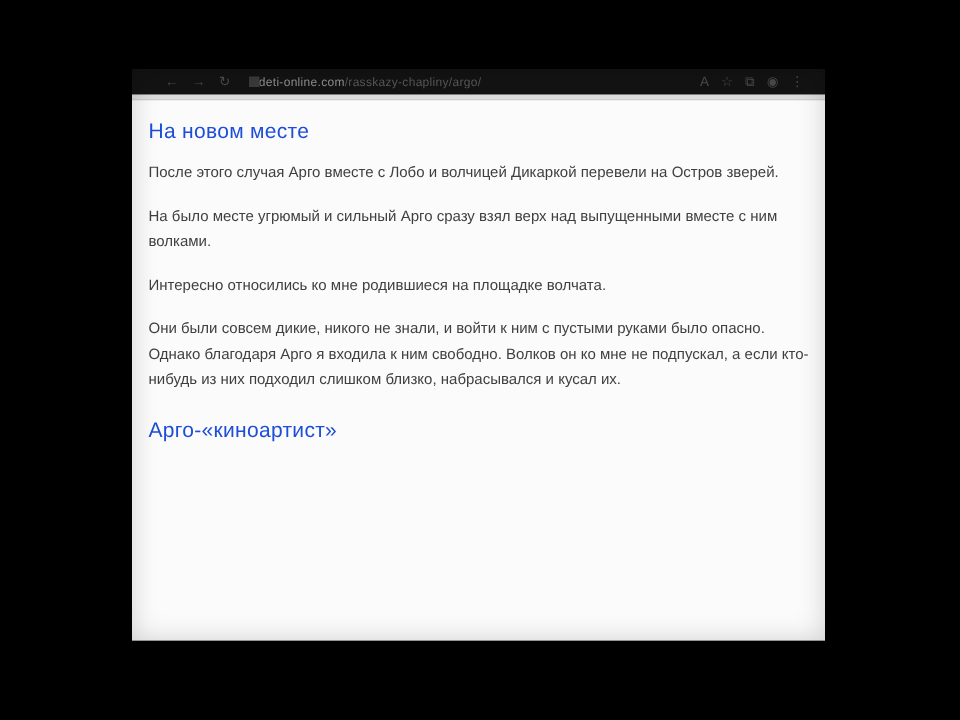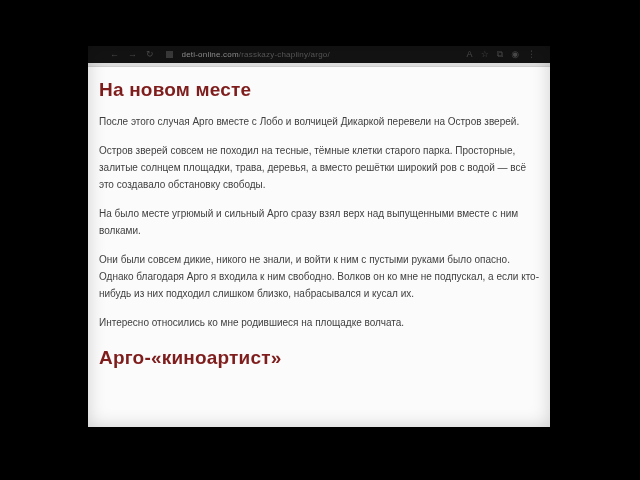--- a/index.html
+++ b/index.html
@@ -51,21 +51,20 @@
     cursor: default;
   }
   .toolbar .favicon {
     width: 7px;
     height: 7px;
     background: #3a3a3a;
     margin-left: 12px;
     flex: 0 0 auto;
   }
   .toolbar .address {
-    margin-left: 9px;
     font-size: 8px;
     letter-spacing: 0.2px;
     overflow: hidden;
   }
   .toolbar .address .domain { color: #8f8f8f; }
   .toolbar .address .path   { color: #585858; }
   .toolbar .right-group {
     position: absolute;
     right: 14px;
     top: 0;
@@ -83,23 +82,23 @@
   .content {
     position: relative;
     height: 360px;
     background: #fbfbfb;
     overflow: hidden;
     padding: 12px 11px 0 11px;
     box-sizing: border-box;
   }
   .content h2 {
     margin: 0 0 0 0;
-    font-size: 19px;
-    font-weight: bold;
-    color: #7f1d1d;
+    font-size: 14px;
+    font-weight: normal;
+    color: #1d4ed8;
     letter-spacing: 0.2px;
   }
   .content h2.second { margin-top: 16px; }
   .content p {
     margin: 12px 0 0 0;
     font-size: 10px;
     line-height: 17px;
     color: #3f3f3f;
   }
   
@@ -135,24 +134,23 @@
         <span class="tb-icon">⋮</span>
       </div>
     </div>
     <div class="toolbar-edge"></div>
 
     <div class="content">
 
       <h2>На новом месте</h2>
 
       <p>После этого случая Арго вместе с Лобо и волчицей Дикаркой перевели на Остров зверей.</p>
-      <p>Остров зверей совсем не походил на тесные, тёмные клетки старого парка. Просторные, залитые солнцем площадки, трава, деревья, а вместо решётки широкий ров с водой — всё это создавало обстановку свободы.</p>
       <p>На было месте угрюмый и сильный Арго сразу взял верх над выпущенными вместе с ним волками.</p>
+      <p>Интересно относились ко мне родившиеся на площадке волчата.</p>
       <p>Они были совсем дикие, никого не знали, и войти к ним с пустыми руками было опасно. Однако благодаря Арго я входила к ним свободно. Волков он ко мне не подпускал, а если кто-нибудь из них подходил слишком близко, набрасывался и кусал их.</p>
-      <p>Интересно относились ко мне родившиеся на площадке волчата.</p>
 
       <h2 class="second">Арго-«киноартист»</h2>
 
     </div>
 
     <div class="vignette"></div>
   </div>
 
 </div>
 

